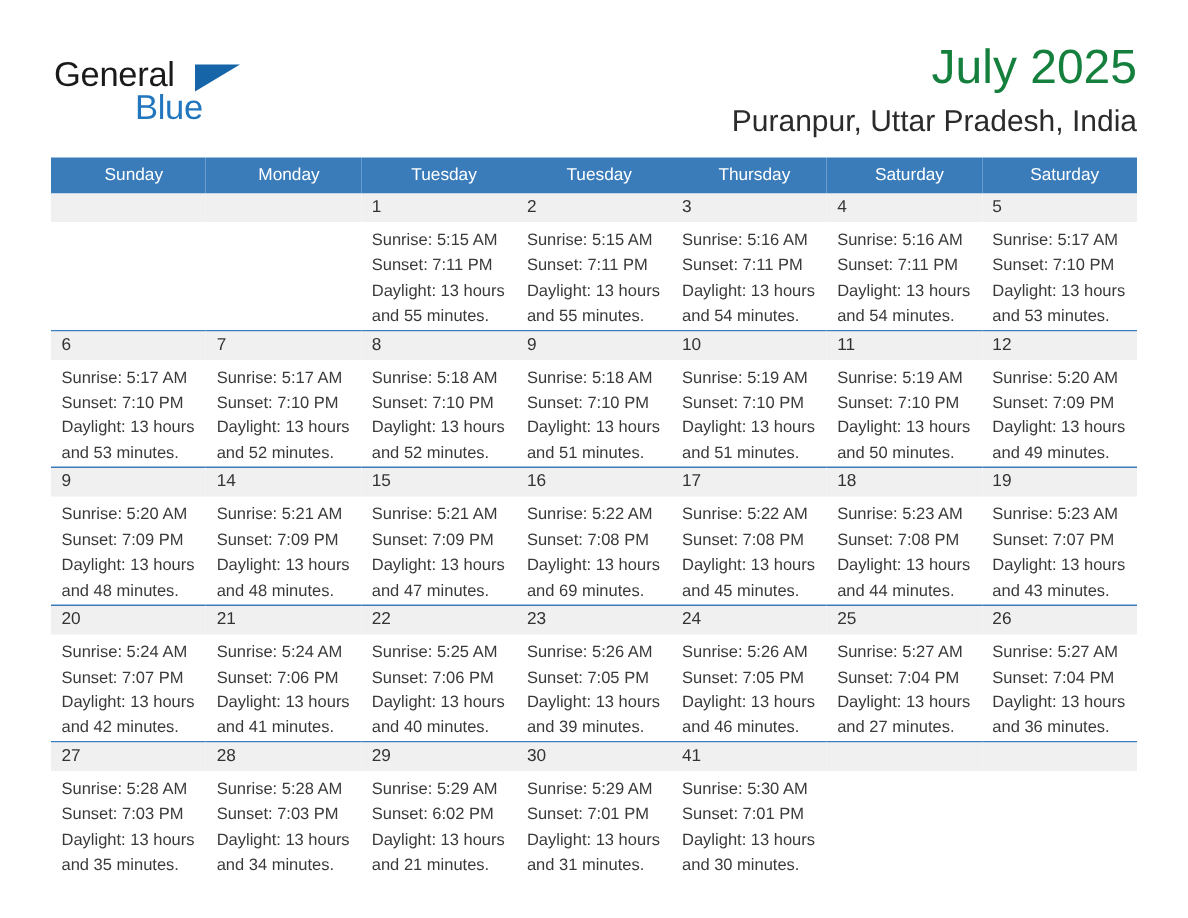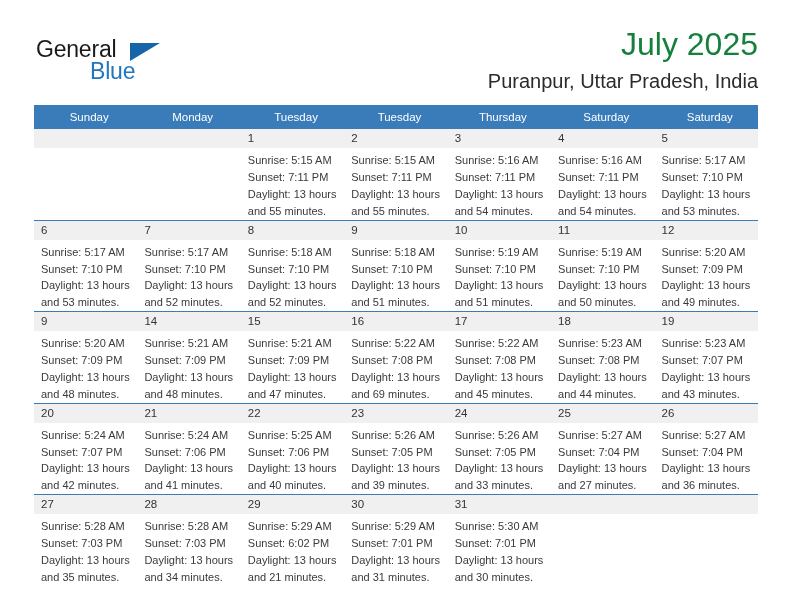--- a/index.html
+++ b/index.html
@@ -446,21 +446,21 @@
               </div>
             </div>
           </td>
           <td>
             <div class="daycell">
               <div class="daynum">24</div>
               <div class="cell-body">
                 <div>Sunrise: 5:26 AM</div>
                 <div>Sunset: 7:05 PM</div>
                 <div>Daylight: 13 hours</div>
-                <div>and 33 minutes.</div>
+                <div>and 46 minutes.</div>
               </div>
             </div>
           </td>
           <td>
             <div class="daycell">
               <div class="daynum">25</div>
               <div class="cell-body">
                 <div>Sunrise: 5:27 AM</div>
                 <div>Sunset: 7:04 PM</div>
                 <div>Daylight: 13 hours</div>
@@ -520,21 +520,21 @@
               <div class="cell-body">
                 <div>Sunrise: 5:29 AM</div>
                 <div>Sunset: 7:01 PM</div>
                 <div>Daylight: 13 hours</div>
                 <div>and 31 minutes.</div>
               </div>
             </div>
           </td>
           <td>
             <div class="daycell">
-              <div class="daynum">31</div>
+              <div class="daynum">41</div>
               <div class="cell-body">
                 <div>Sunrise: 5:30 AM</div>
                 <div>Sunset: 7:01 PM</div>
                 <div>Daylight: 13 hours</div>
                 <div>and 30 minutes.</div>
               </div>
             </div>
           </td>
           <td class="blank">
             <div class="daycell">

